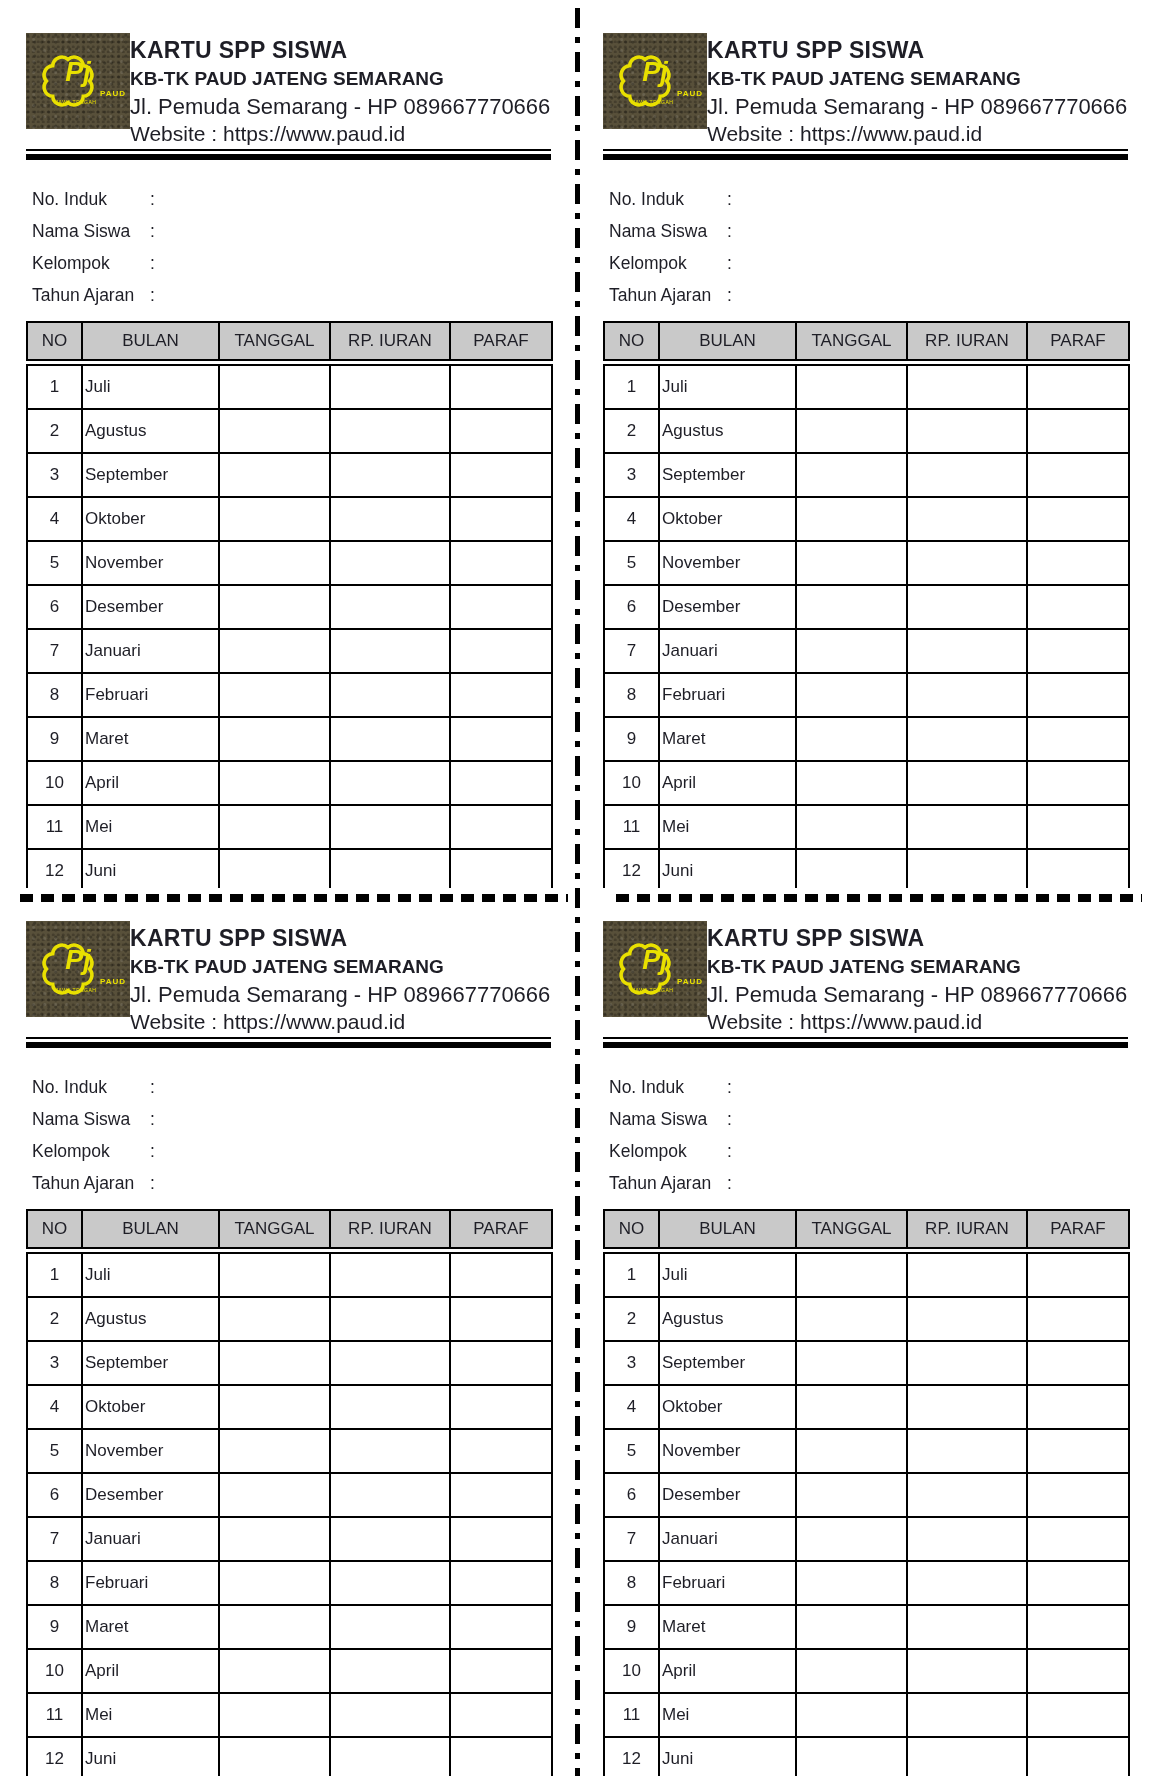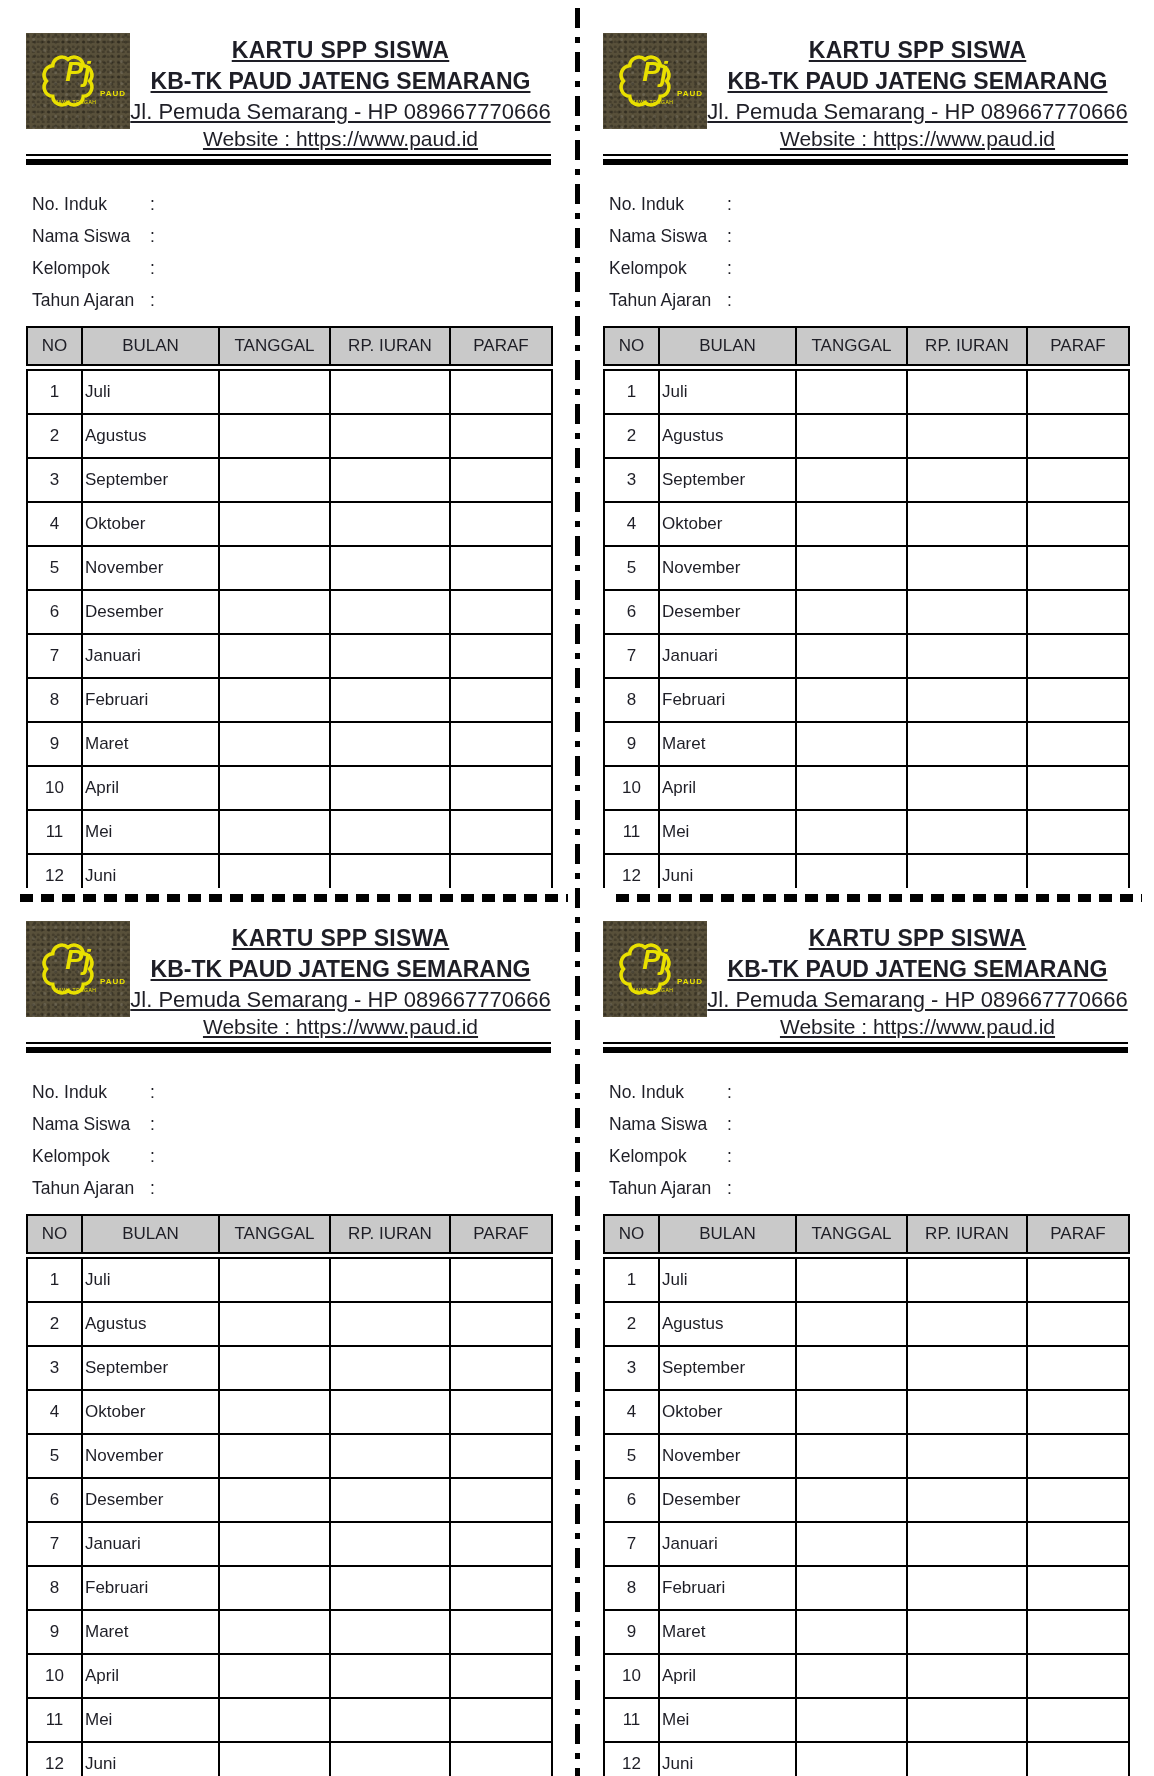--- a/index.html
+++ b/index.html
@@ -26,23 +26,23 @@
           radial-gradient(circle at 70% 60%, rgba(255,255,255,.10) 1px, transparent 2px),
           radial-gradient(circle at 45% 80%, rgba(0,0,0,.22) 1px, transparent 2px);
         background-size:7px 7px,11px 11px,5px 5px;}
   .logo svg{position:absolute;left:6px;top:12px;width:72px;height:72px;}
   .logo .pj{position:absolute;top:26px;left:0;right:0;text-align:center;
             font-weight:bold;font-style:italic;font-size:27px;line-height:27px;color:#e9e000;}
   .logo .l1{position:absolute;top:57px;left:8px;right:4px;text-align:right;
             font-weight:bold;font-size:8px;line-height:8px;color:#e9e000;letter-spacing:1px;}
   .logo .l2{position:absolute;top:67px;left:0;right:4px;text-align:center;
             font-size:5px;line-height:5px;color:#e9e000;letter-spacing:.5px;}
-  .head-text{flex:1 1 auto;text-align:center;padding-top:4px;text-decoration:underline;}
+  .head-text{flex:1 1 auto;padding-top:4px;}
   .title{font-size:23px;font-weight:bold;letter-spacing:.3px;}
-  .subtitle{font-size:23px;font-weight:bold;margin-top:4px;}
+  .subtitle{font-size:19px;font-weight:bold;margin-top:4px;}
   .address{font-size:22px;margin-top:4px;}
   .website{font-size:21px;margin-top:2px;}
 
   .rule{margin-top:3px;height:3px;border-top:2px solid #000;border-bottom:6px solid #000;}
 
   .fields{margin:18px 0 0 6px;}
   .field-row{display:flex;align-items:flex-end;height:32px;font-size:17.5px;}
   .f-label{width:118px;flex:0 0 auto;}
   .f-colon{width:14px;flex:0 0 auto;}
   .f-value{flex:1 1 auto;min-height:1px;}

